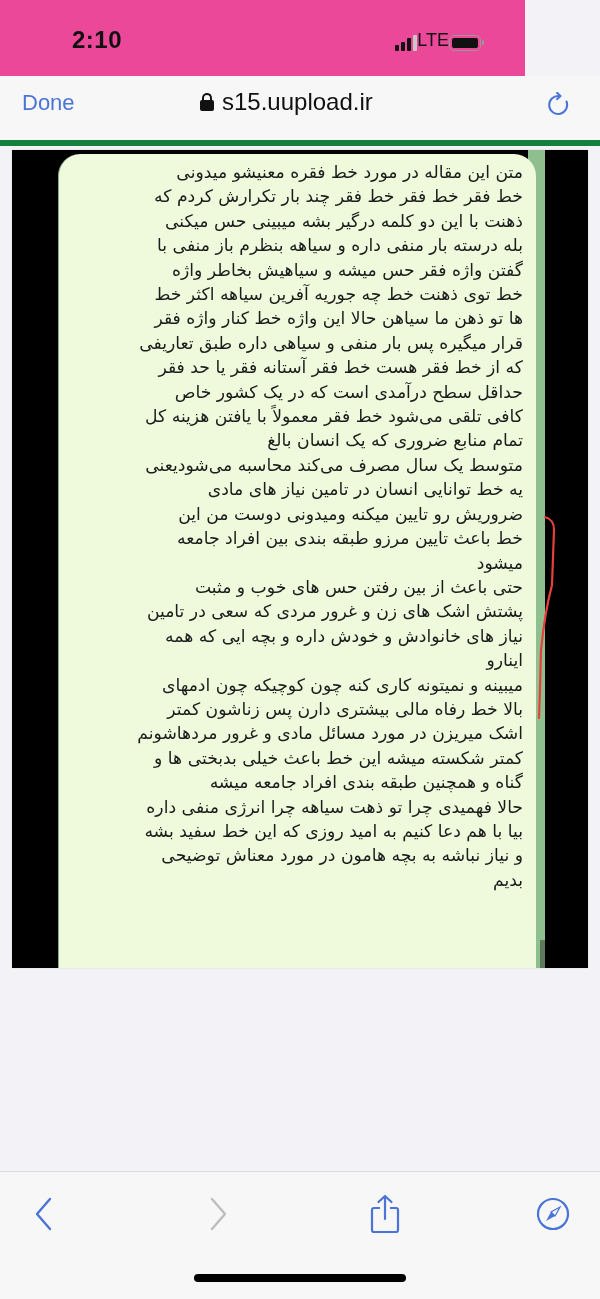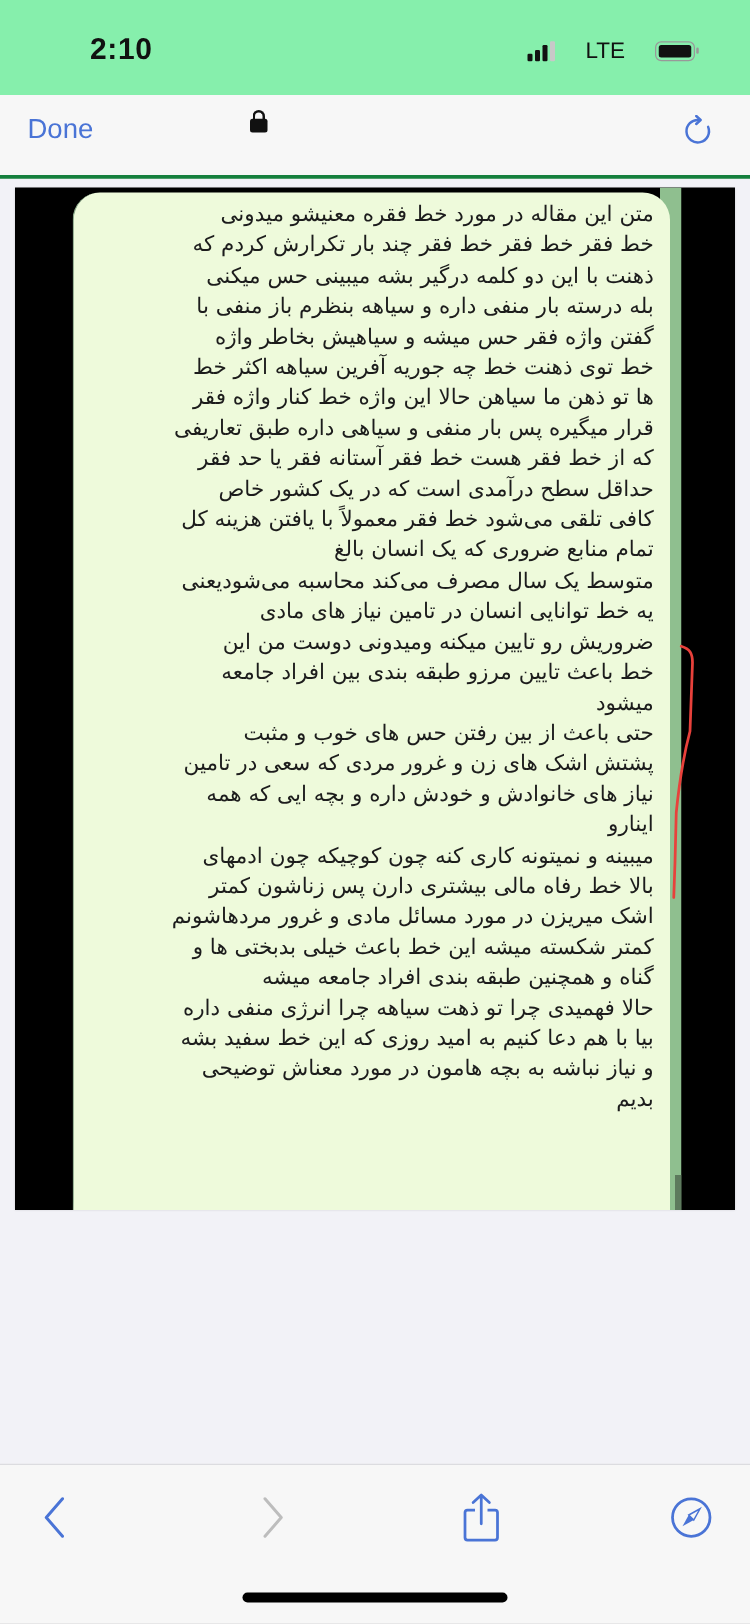--- a/index.html
+++ b/index.html
@@ -1,31 +1,31 @@
 <!DOCTYPE html>
 <html><head>
 <meta charset="utf-8">
 <style>
   html, body { margin:0; padding:0; }
   body {
     width:600px; height:1299px; overflow:hidden; position:relative;
     background:#f2f2f7;
     font-family:"DejaVu Sans", sans-serif;
   }
-  .status-bar { position:absolute; top:0; left:0; width:600px; height:76px; background:#86efac; }
+  .status-bar { position:absolute; top:0; left:0; width:525px; height:76px; background:#ec4899; }
   .status-time { position:absolute; left:72px; top:26px; font-size:24px; font-weight:bold; color:#111; font-family:"Liberation Sans", sans-serif; letter-spacing:0.5px; }
-  .status-right { position:absolute; right:44px; top:30px; display:flex; align-items:center; gap:24px; }
+  .status-right { position:absolute; right:44px; top:30px; display:flex; align-items:flex-end; gap:0; }
   .signal { display:flex; align-items:flex-end; gap:2px; height:16px; }
   .signal span { width:4px; background:#111; border-radius:1px; }
   .lte { font-size:18px; color:#111; font-family:"Liberation Sans", sans-serif; }
   .battery { width:32px; height:16px; border:1.5px solid #999; border-radius:5px; position:relative; box-sizing:border-box; padding:2px; }
   .battery .fill { width:100%; height:100%; background:#111; border-radius:2px; }
   .battery::after { content:""; position:absolute; right:-4px; top:4px; width:2px; height:5px; background:#999; border-radius:1px; }
 
-  .nav-bar { position:absolute; top:76px; left:0; width:600px; height:64px; background:#f7f7f7; border-bottom:3px solid #15803d; }
+  .nav-bar { position:absolute; top:76px; left:0; width:600px; height:64px; background:#f7f7f7; border-bottom:6px solid #15803d; }
   .done-btn { position:absolute; left:22px; top:14px; font-size:22px; color:#4a74d6; font-family:"Liberation Sans", sans-serif; }
   .url-wrap { position:absolute; left:200px; top:12px; display:flex; align-items:center; gap:8px; }
   .lock-icon { width:14px; height:18px; position:relative; }
   .lock-icon .shackle { position:absolute; left:2px; top:0; width:10px; height:10px; border:2px solid #111; border-bottom:none; border-radius:6px 6px 0 0; box-sizing:border-box; }
   .lock-icon .body { position:absolute; left:0; top:7px; width:14px; height:11px; background:#111; border-radius:2px; }
   .url-text { font-size:24px; color:#111; font-family:"Liberation Sans", sans-serif; }
   .reload-icon { position:absolute; right:28px; top:16px; width:26px; height:26px; }
 
   .doc-card { position:absolute; left:12px; top:150px; width:576px; height:818px; background:#000000; box-shadow:0 0 2px rgba(0,0,0,0.12); overflow:hidden; }
   .bubble-strip { position:absolute; left:516px; top:0; width:17px; height:818px; background:#8fbf8f; }
@@ -62,20 +62,21 @@
   </div>
 </div>
 
 <div class="nav-bar">
   <div class="done-btn">Done</div>
   <div class="url-wrap">
     <div class="lock-icon">
         <div class="shackle"></div>
         <div class="body"></div>
       </div>
+    <span class="url-text">s15.uupload.ir</span>
   </div>
   <svg class="reload-icon" viewBox="0 0 26 26">
     <path d="M20.5 9.5 A9 9 0 1 1 13 4" fill="none" stroke="#4a74d6" stroke-width="2" stroke-linecap="round"></path>
     <path d="M11 0.8 L14.5 4 L11 7.2" fill="none" stroke="#4a74d6" stroke-width="2" stroke-linecap="round" stroke-linejoin="round"></path>
   </svg>
 </div>
 
 <div class="doc-card">
   <div class="bubble-strip"></div>
   <div class="strip-dark"></div>

